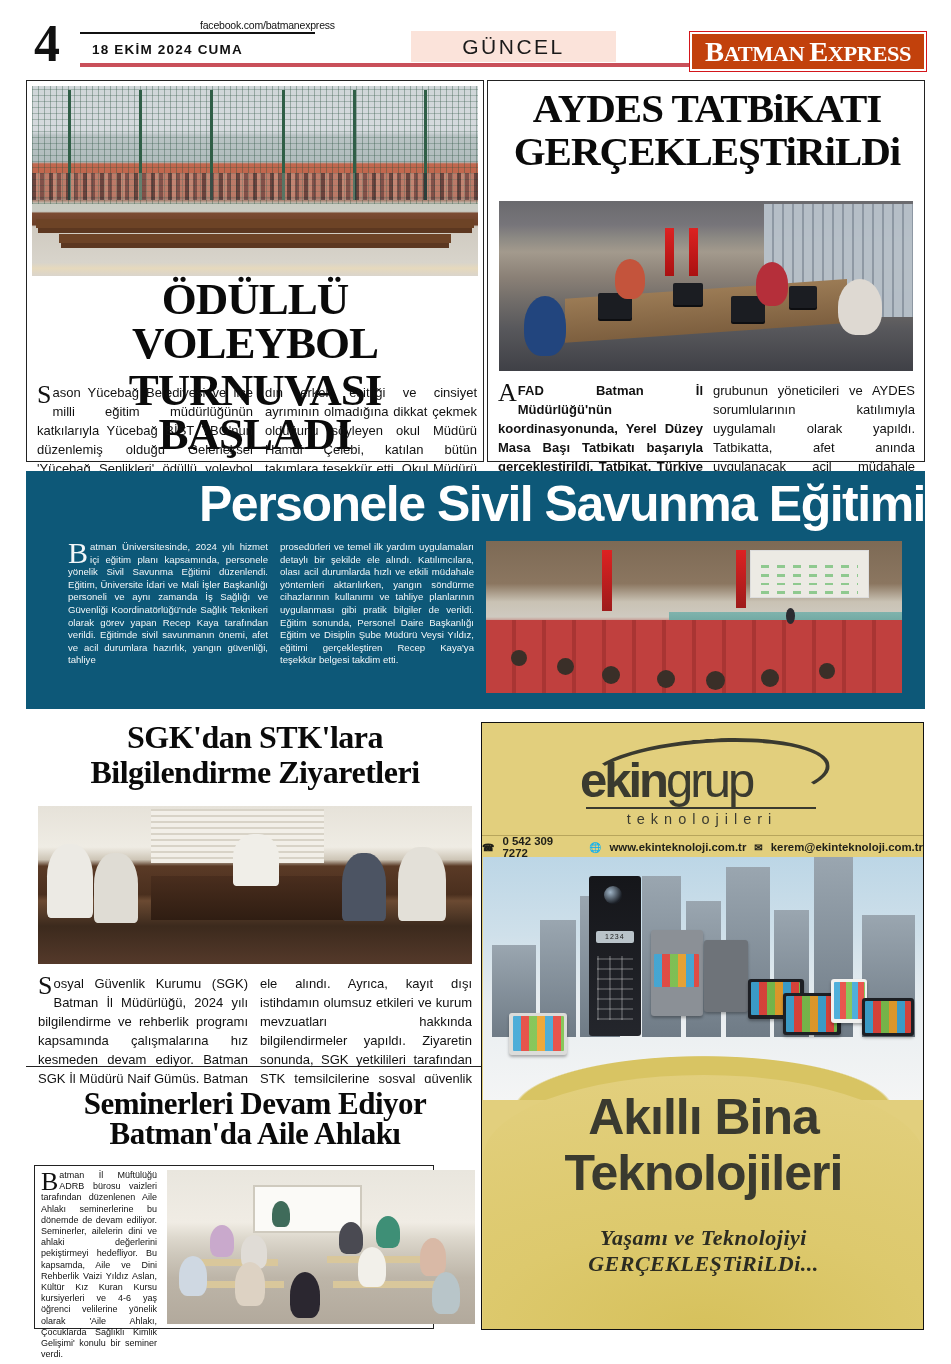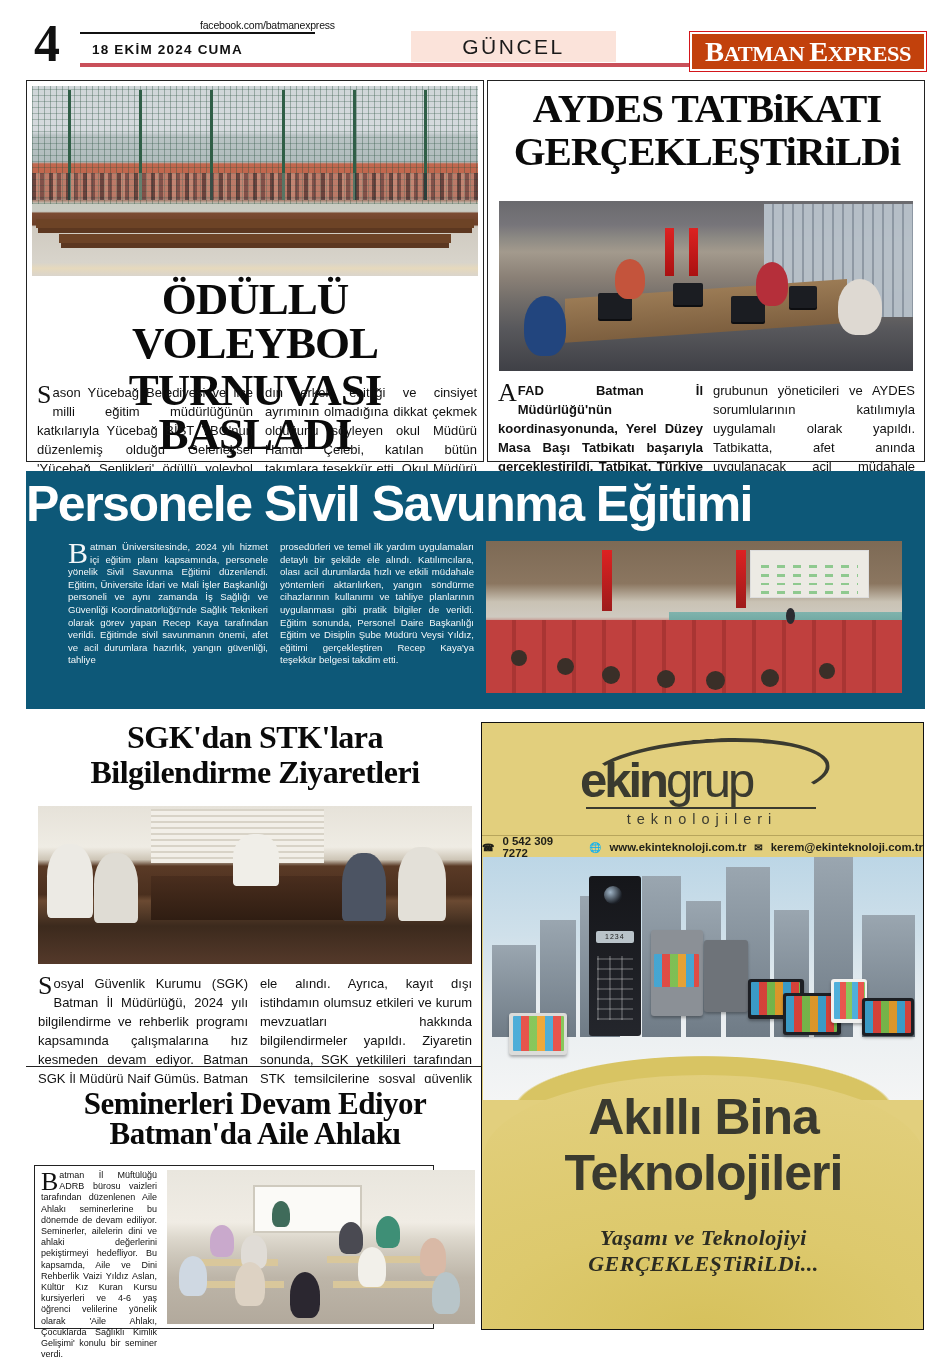--- a/index.html
+++ b/index.html
@@ -189,21 +189,21 @@
   .ph-class .pers{position:absolute;border-radius:50% 50% 30% 30%;}
   .ph-class .desk{position:absolute;background:#d9c79b;height:7px;}
 
   
   .feature{
     position:absolute;left:26px;top:471px;width:899px;height:238px;
     background:#0d5878;
   }
   .feature-title{
     position:absolute;left:0;top:2px;width:899px;height:62px;
-    text-align:left;color:#fff;
+    text-align:right;color:#fff;
     font-family:"Liberation Sans",sans-serif;
     font-weight:700;font-size:50px;line-height:62px;letter-spacing:-1.5px;
   }
   .feature .fbody{
     position:absolute;color:#f3f7f9;font-size:9.6px;line-height:12.6px;
     text-align:justify;
   }
   .feature .fbody.cap::first-letter{
     float:left;font-size:30px;line-height:23px;
     font-family:"Liberation Serif",serif;padding-right:2px;

